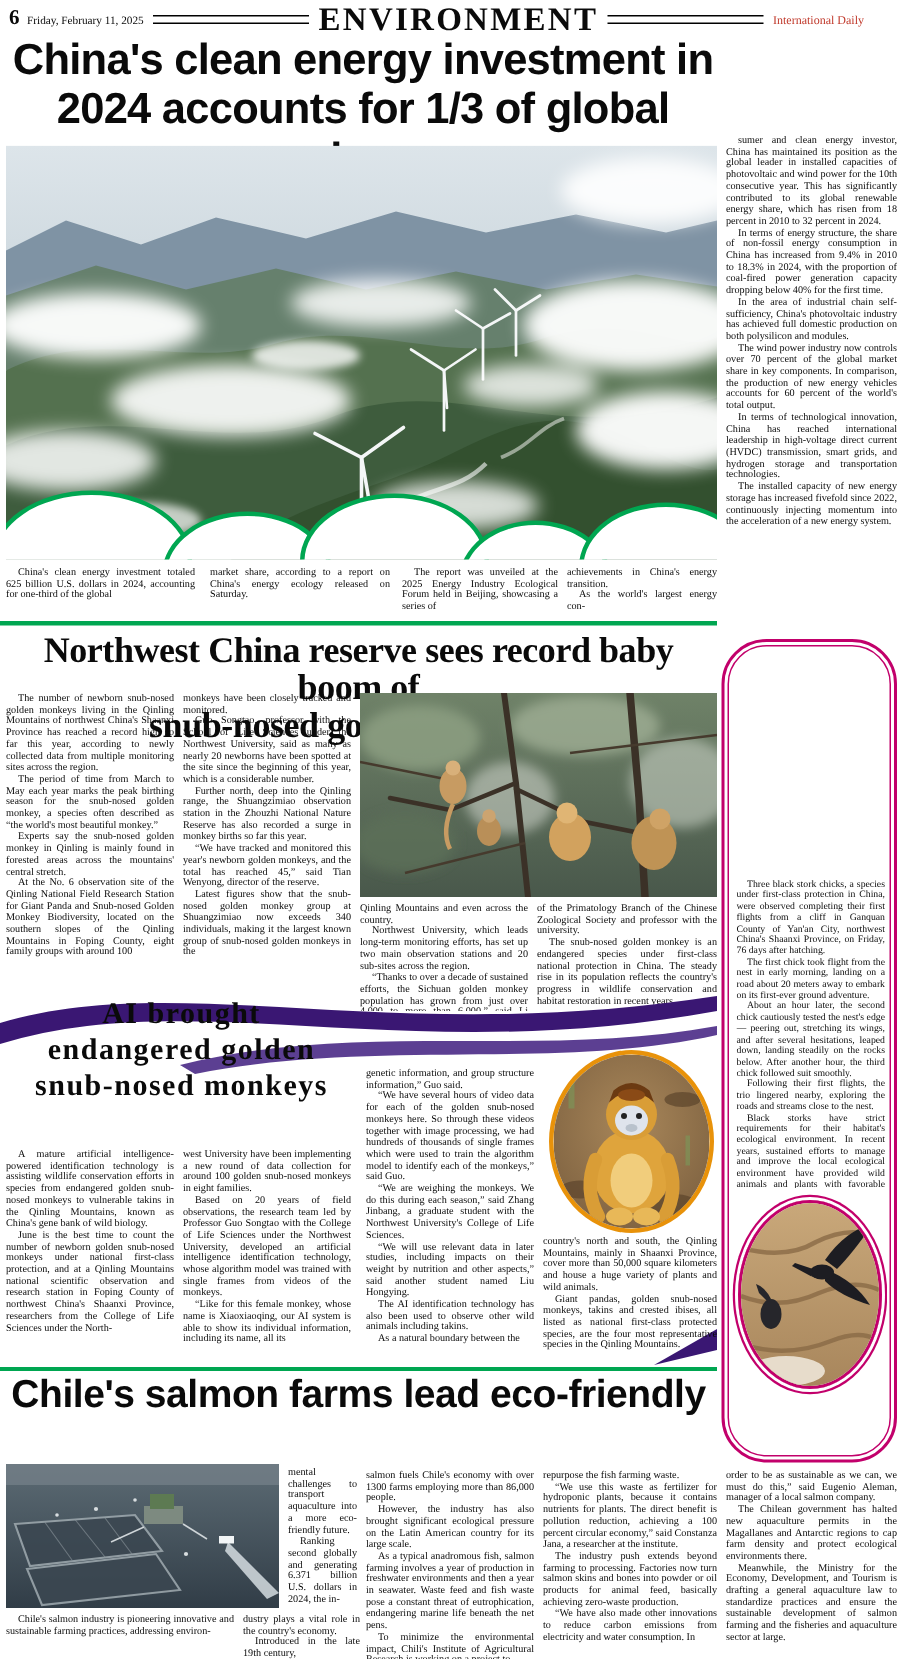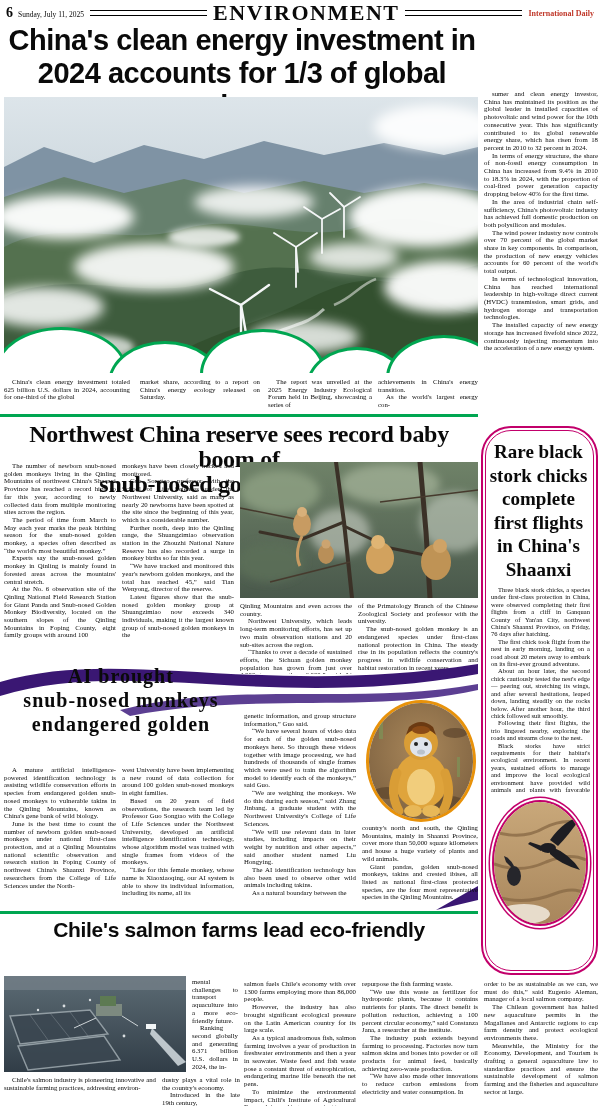--- a/index.html
+++ b/index.html
@@ -6,32 +6,32 @@
   .page{position:relative;width:600px;height:1106px;background:#ffffff;margin:0 auto;
         font-family:"Liberation Serif",serif;color:#0a0a0a;overflow:hidden;}
 
   
   .hdr{position:absolute;top:3px;left:0;width:600px;height:20px;display:flex;align-items:center;}
   .hdr-left{display:flex;align-items:baseline;gap:5px;padding-left:6px;white-space:nowrap;}
   .pgnum{font-size:14px;font-weight:bold;}
   .pgdate{font-size:7.5px;}
   .hrule{flex:1;height:4px;border-top:1.6px solid #000;border-bottom:0.8px solid #000;margin:0 6px;}
   .section-title{font-size:22px;font-weight:bold;letter-spacing:1.5px;white-space:nowrap;}
-  .masthead{font-size:8px;font-weight:bold;color:#c0392b;padding-right:6px;white-space:nowrap;}
+  .masthead{font-size:8px;font-weight:normal;color:#c0392b;padding-right:24px;white-space:nowrap;}
 
   
   .hl p{margin:0;}
   .h1{position:absolute;top:24px;left:0;width:484px;text-align:center;
       font-family:"Liberation Sans",sans-serif;font-weight:bold;font-size:29px;line-height:33px;letter-spacing:-0.5px;}
   .h2{position:absolute;top:422px;left:0;width:478px;text-align:center;
       font-family:Liberation Serif, serif;font-weight:bold;font-size:24px;line-height:25px;letter-spacing:-0.3px;}
   .h3{position:absolute;top:664px;left:0;width:242px;text-align:center;
       font-family:"Liberation Serif",serif;font-weight:bold;font-size:20px;line-height:24px;letter-spacing:1px;}
   .h4{position:absolute;top:916px;left:0;width:478px;text-align:center;
-      font-family:"Liberation Sans",sans-serif;font-weight:bold;font-size:21px;line-height:27px;letter-spacing:-0.3px;}
+      font-family:"Liberation Sans",sans-serif;font-weight:bold;font-size:26px;line-height:27px;letter-spacing:-0.3px;}
 
   
   .col{position:absolute;text-align:justify;font-size:6.8px;line-height:7.7px;overflow:hidden;}
   .col p{margin:0;text-indent:8px;}
   .flush p:first-child{text-indent:0;}
 
   
   .green-rule{position:absolute;left:0;width:478px;height:3px;background:#00a651;}
 
   
@@ -56,21 +56,21 @@
   .swoosh{position:absolute;pointer-events:none;}
 </style>
 </head>
 <body>
 
 <div class="page">
 
   <div class="hdr">
     <div class="hdr-left">
       <span class="pgnum">6</span>
-      <span class="pgdate">Sunday, July 11, 2025</span>
+      <span class="pgdate">Friday, February 11, 2025</span>
     </div>
     <div class="hrule"></div>
     <div class="section-title">ENVIRONMENT</div>
     <div class="hrule"></div>
     <div class="masthead">International Daily</div>
   </div>
 
   <div class="h1 hl">
       <p>China's clean energy investment in</p>
       <p>2024 accounts for 1/3 of global share</p>
@@ -244,22 +244,22 @@
   <svg class="swoosh" style="left:0;top:640px;" width="478" height="78" viewBox="0 0 478 78">
     <path d="M0,42 C120,6 260,58 478,24 L478,34 C270,72 130,16 0,56 Z" fill="#3a1773"></path>
     <path d="M120,70 C240,40 360,66 478,44 L478,50 C370,74 250,52 130,76 Z" fill="#4a2a86" opacity="0.9"></path>
   </svg>
   <svg class="swoosh" style="left:436px;top:886px;" width="42" height="24" viewBox="0 0 42 24">
     <path d="M0,24 L42,0 L42,14 Z" fill="#3a1773"></path>
   </svg>
 
   <div class="h3 hl">
       <p>AI brought</p>
+      <p>endangered golden</p>
       <p>snub-nosed monkeys</p>
-      <p>endangered golden</p>
     </div>
 
   <div class="col" style="left:4px;top:766px;width:112px;height:142px;">
       <p>A mature artificial intelligence-powered identification technology is assisting wildlife conservation efforts in species from endangered golden snub-nosed monkeys to vulnerable takins in the Qinling Mountains, known as China's gene bank of wild biology.</p>
       <p>June is the best time to count the number of newborn golden snub-nosed monkeys under national first-class protection, and at a Qinling Mountains national scientific observation and research station in Foping County of northwest China's Shaanxi Province, researchers from the College of Life Sciences under the North-</p>
     </div>
   <div class="col flush" style="left:122px;top:766px;width:112px;height:142px;">
       <p>west University have been implementing a new round of data collection for around 100 golden snub-nosed monkeys in eight families.</p>
       <p>Based on 20 years of field observations, the research team led by Professor Guo Songtao with the College of Life Sciences under the Northwest University, developed an artificial intelligence identification technology, whose algorithm model was trained with single frames from videos of the monkeys.</p>
       <p>“Like for this female monkey, whose name is Xiaoxiaoqing, our AI system is able to show its individual information, including its name, all its</p>
@@ -307,28 +307,20 @@
       <ellipse cx="52" cy="27" rx="9" ry="4" fill="#8a4a16"></ellipse>
     </svg>
   </div>
 
   <div class="col flush" style="left:362px;top:824px;width:116px;height:84px;">
       <p>country's north and south, the Qinling Mountains, mainly in Shaanxi Province, cover more than 50,000 square kilometers and house a huge variety of plants and wild animals.</p>
       <p>Giant pandas, golden snub-nosed monkeys, takins and crested ibises, all listed as national first-class protected species, are the four most representative species in the Qinling Mountains.</p>
     </div>
 
   <div class="sidebar">
-    <div class="sb-head hl">
-        <p>Rare black</p>
-        <p>stork chicks</p>
-        <p>complete</p>
-        <p>first flights</p>
-        <p>in China's</p>
-        <p>Shaanxi</p>
-      </div>
     <div class="sb-body">
         <p>Three black stork chicks, a species under first-class protection in China, were observed completing their first flights from a cliff in Ganquan County of Yan'an City, northwest China's Shaanxi Province, on Friday, 76 days after hatching.</p>
         <p>The first chick took flight from the nest in early morning, landing on a road about 20 meters away to embark on its first-ever ground adventure.</p>
         <p>About an hour later, the second chick cautiously tested the nest's edge — peering out, stretching its wings, and after several hesitations, leaped down, landing steadily on the rocks below. After another hour, the third chick followed suit smoothly.</p>
         <p>Following their first flights, the trio lingered nearby, exploring the roads and streams close to the nest.</p>
         <p>Black storks have strict requirements for their habitat's ecological environment. In recent years, sustained efforts to manage and improve the local ecological environment have provided wild animals and plants with favorable living spaces, thereby enhancing biodiversity.</p>
       </div>
     <div class="circle-photo ring-pink" style="left:50%;transform:translateX(-50%);top:372px;width:92px;height:122px;">
       <svg width="92" height="122" viewBox="0 0 92 122">
         <defs>

